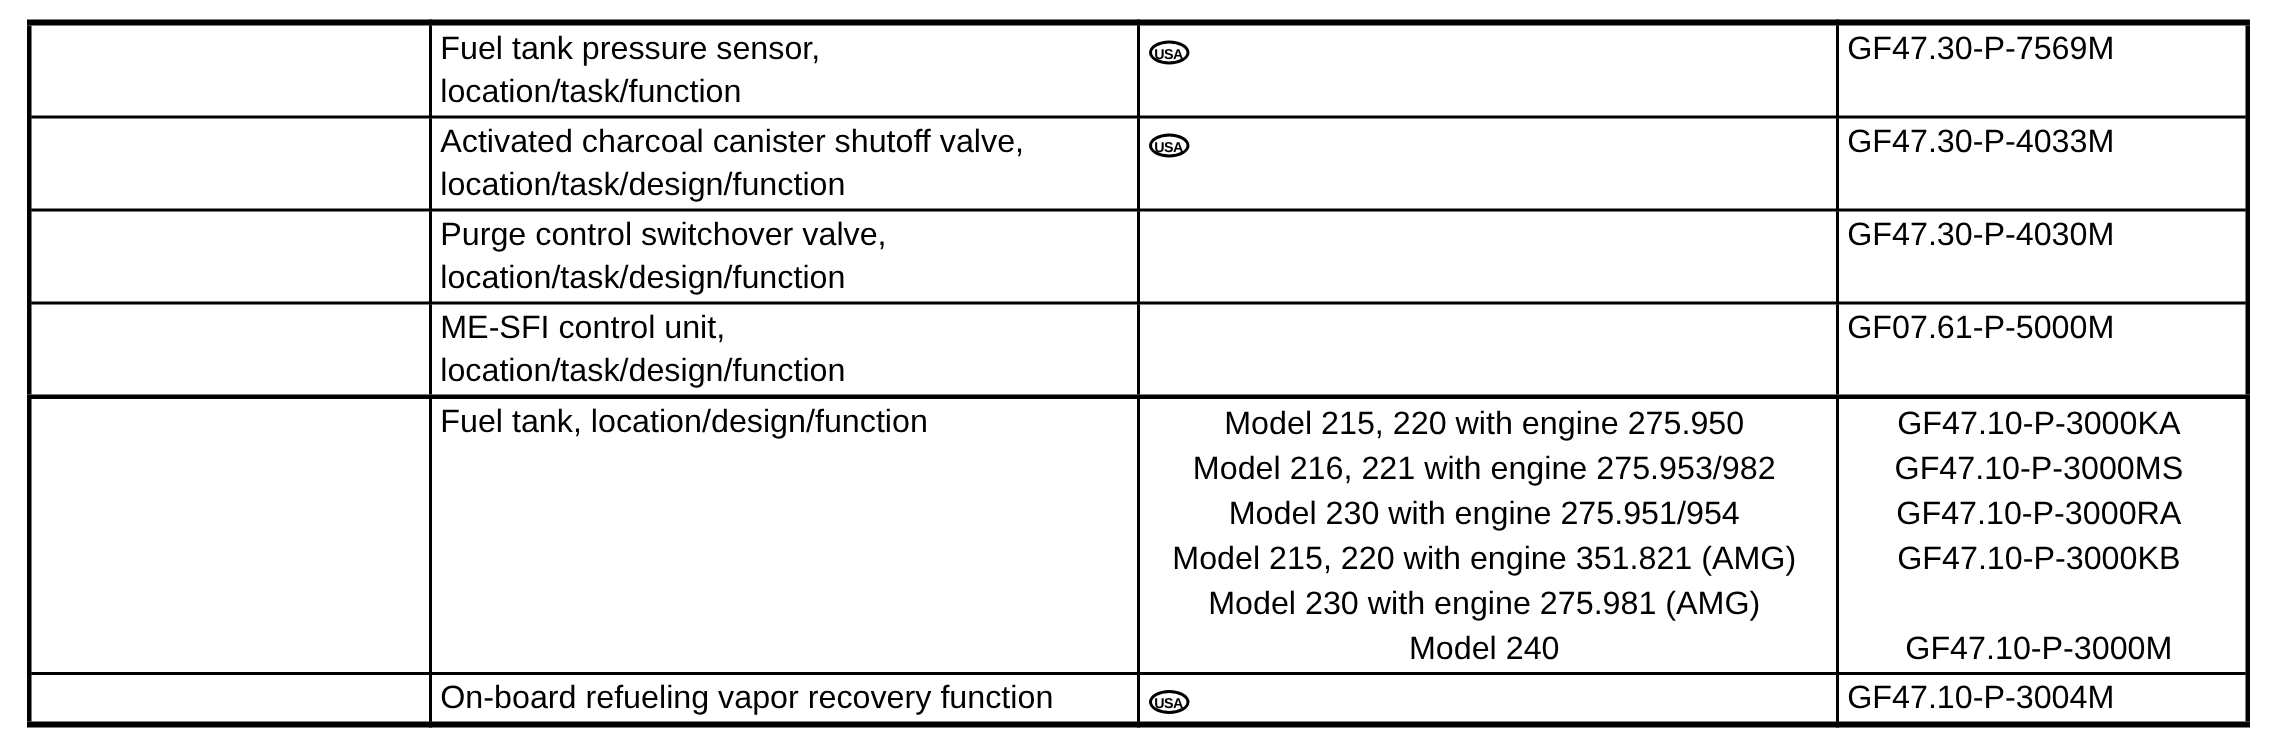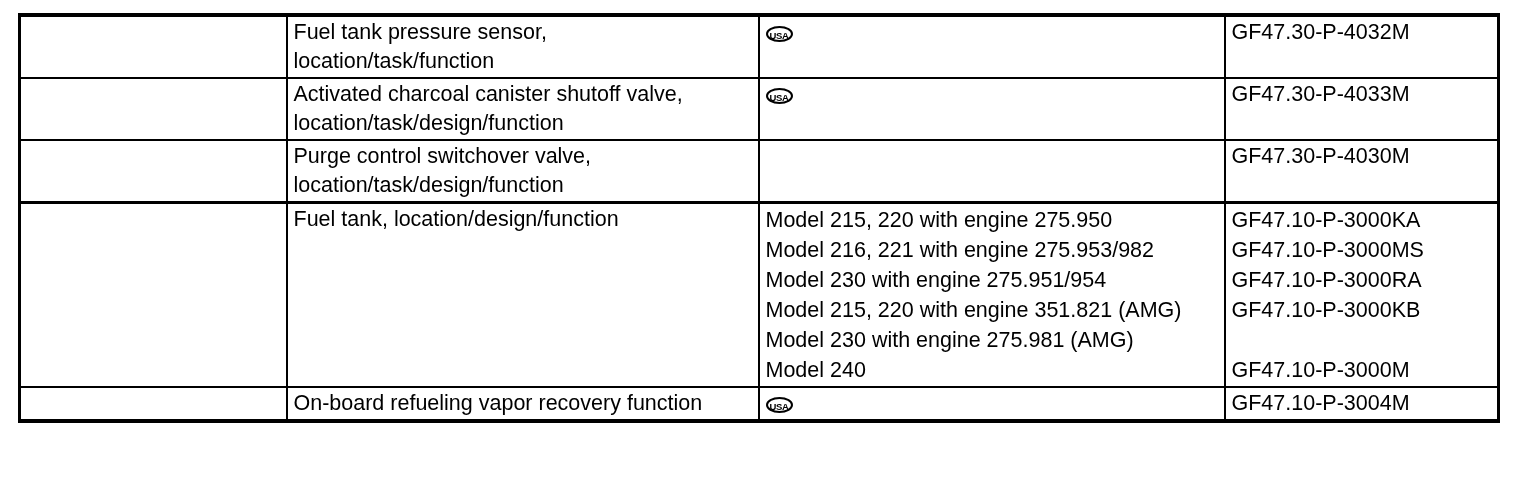--- a/index.html
+++ b/index.html
@@ -26,21 +26,21 @@
     border: 2px solid #000;
     vertical-align: top;
     padding: 1px 10px 1px 6px;
     font-size: 21.5px;
     line-height: 29px;
     overflow: hidden;
   }
   tr.section-start td { border-top-width: 3px; }
   td.col-ref { padding: 0; }
   .nowrap { white-space: nowrap; }
-  .line { height: 30px; line-height: 30px; white-space: nowrap; }
+  .line { height: 30px; line-height: 30px; white-space: nowrap; text-align: center; }
   .usa-badge {
     display: inline-block;
     width: 27px; height: 16px;
     border: 2.5px solid #000;
     border-radius: 50%;
     margin-top: 3px;
     text-align: center;
     font-size: 9.5px;
     font-weight: bold;
     line-height: 15px;
@@ -63,21 +63,21 @@
     <tbody>
         <tr style="height:59px;">
       <td class="col-ref"></td>
       <td>
         <span>Fuel tank pressure sensor, location/task/function</span>
       </td>
       <td>
         <span class="usa-badge">USA</span>
       </td>
       <td>
-        <span class="nowrap">GF47.30-P-4032M</span>
+        <span class="nowrap">GF47.30-P-7569M</span>
       </td>
     </tr>
 
     <tr style="height:58px;">
       <td class="col-ref"></td>
       <td>
         <span>Activated charcoal canister shutoff valve, location/task/design/function</span>
       </td>
       <td>
         <span class="usa-badge">USA</span>
@@ -91,20 +91,30 @@
       <td class="col-ref"></td>
       <td>
         <span>Purge control switchover valve, location/task/design/function</span>
       </td>
       <td></td>
       <td>
         <span class="nowrap">GF47.30-P-4030M</span>
       </td>
     </tr>
 
+    <tr style="height:58px;">
+      <td class="col-ref"></td>
+      <td>
+        <span>ME-SFI control unit, location/task/design/function</span>
+      </td>
+      <td></td>
+      <td>
+        <span class="nowrap">GF07.61-P-5000M</span>
+      </td>
+    </tr>
 
 
     <tr class="section-start" style="height:180px;">
       <td class="col-ref"></td>
       <td>
         <span>Fuel tank, location/design/function</span>
       </td>
       <td>
         <div class="line">Model 215, 220 with engine 275.950</div>
         <div class="line">Model 216, 221 with engine 275.953/982</div>

